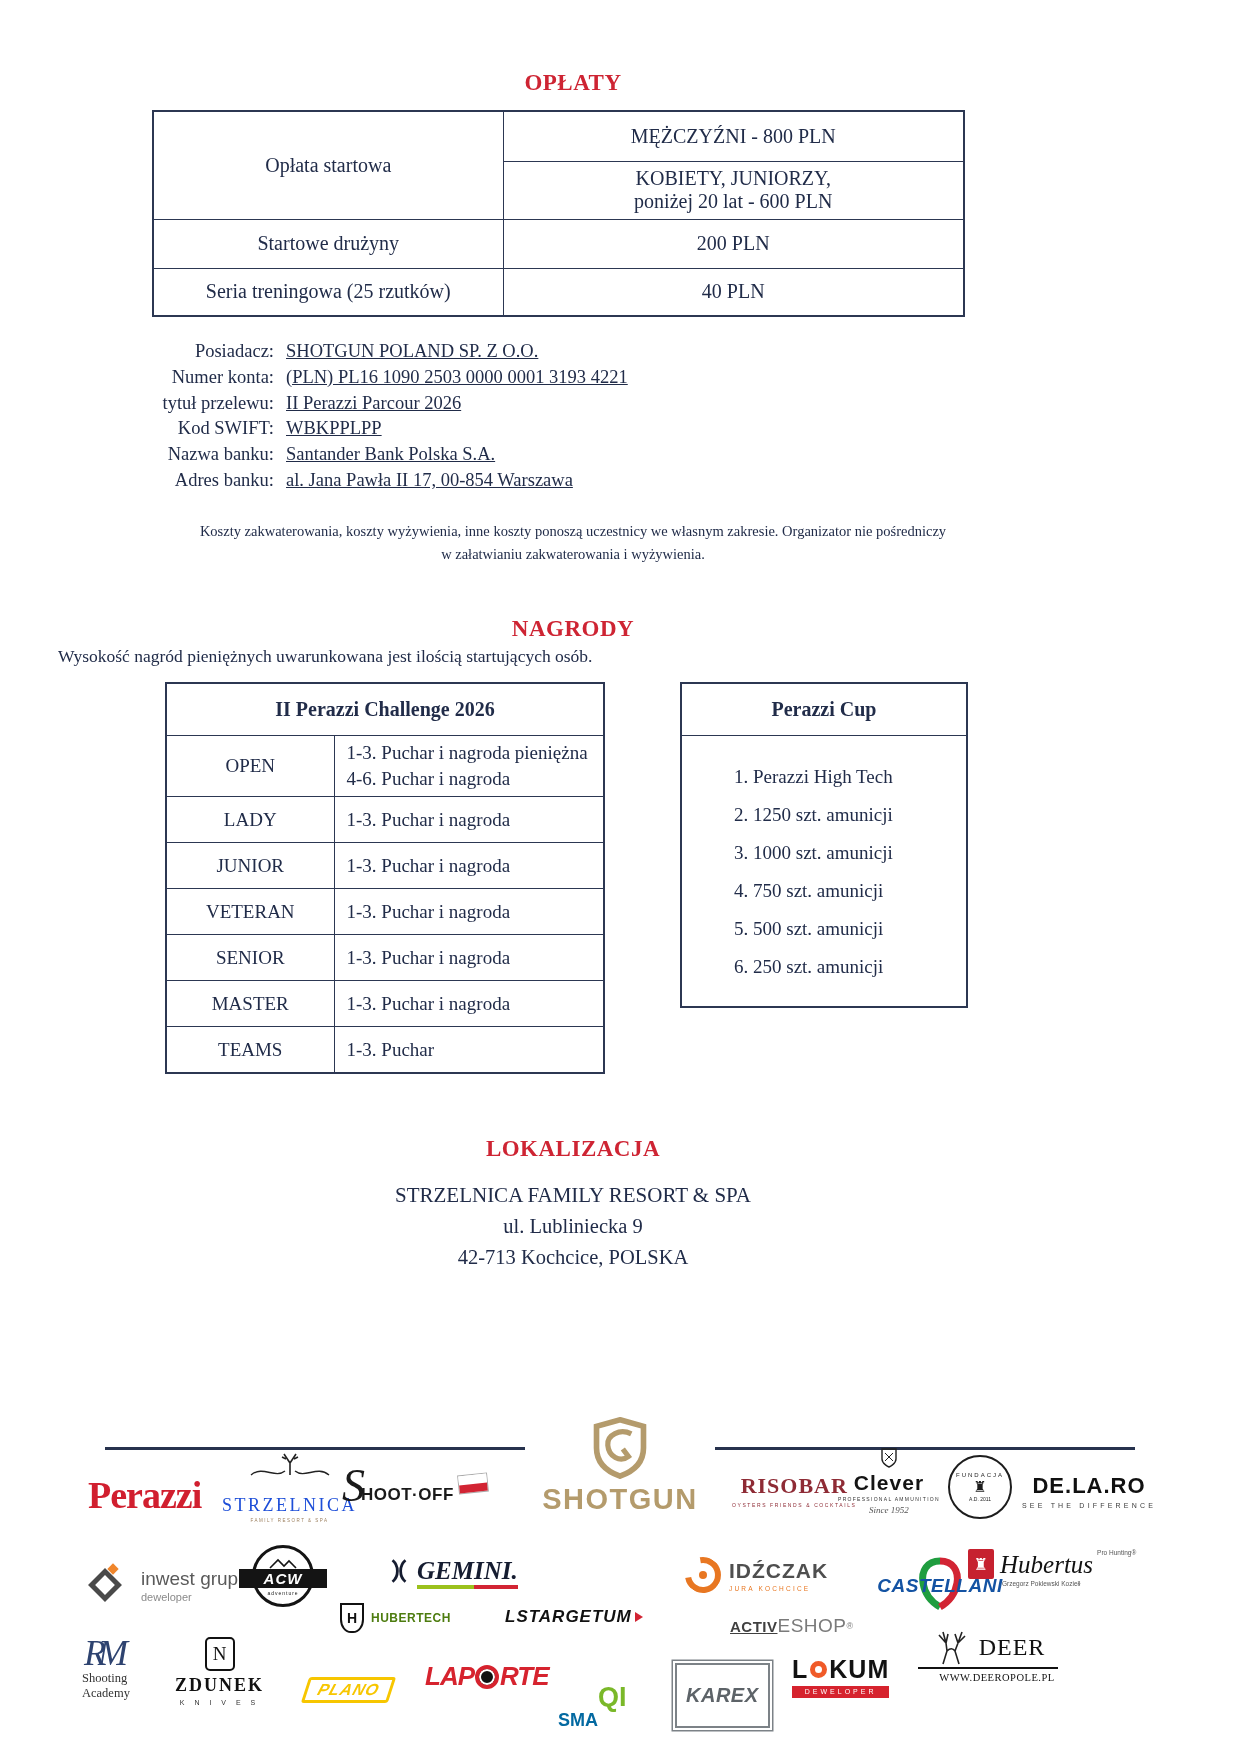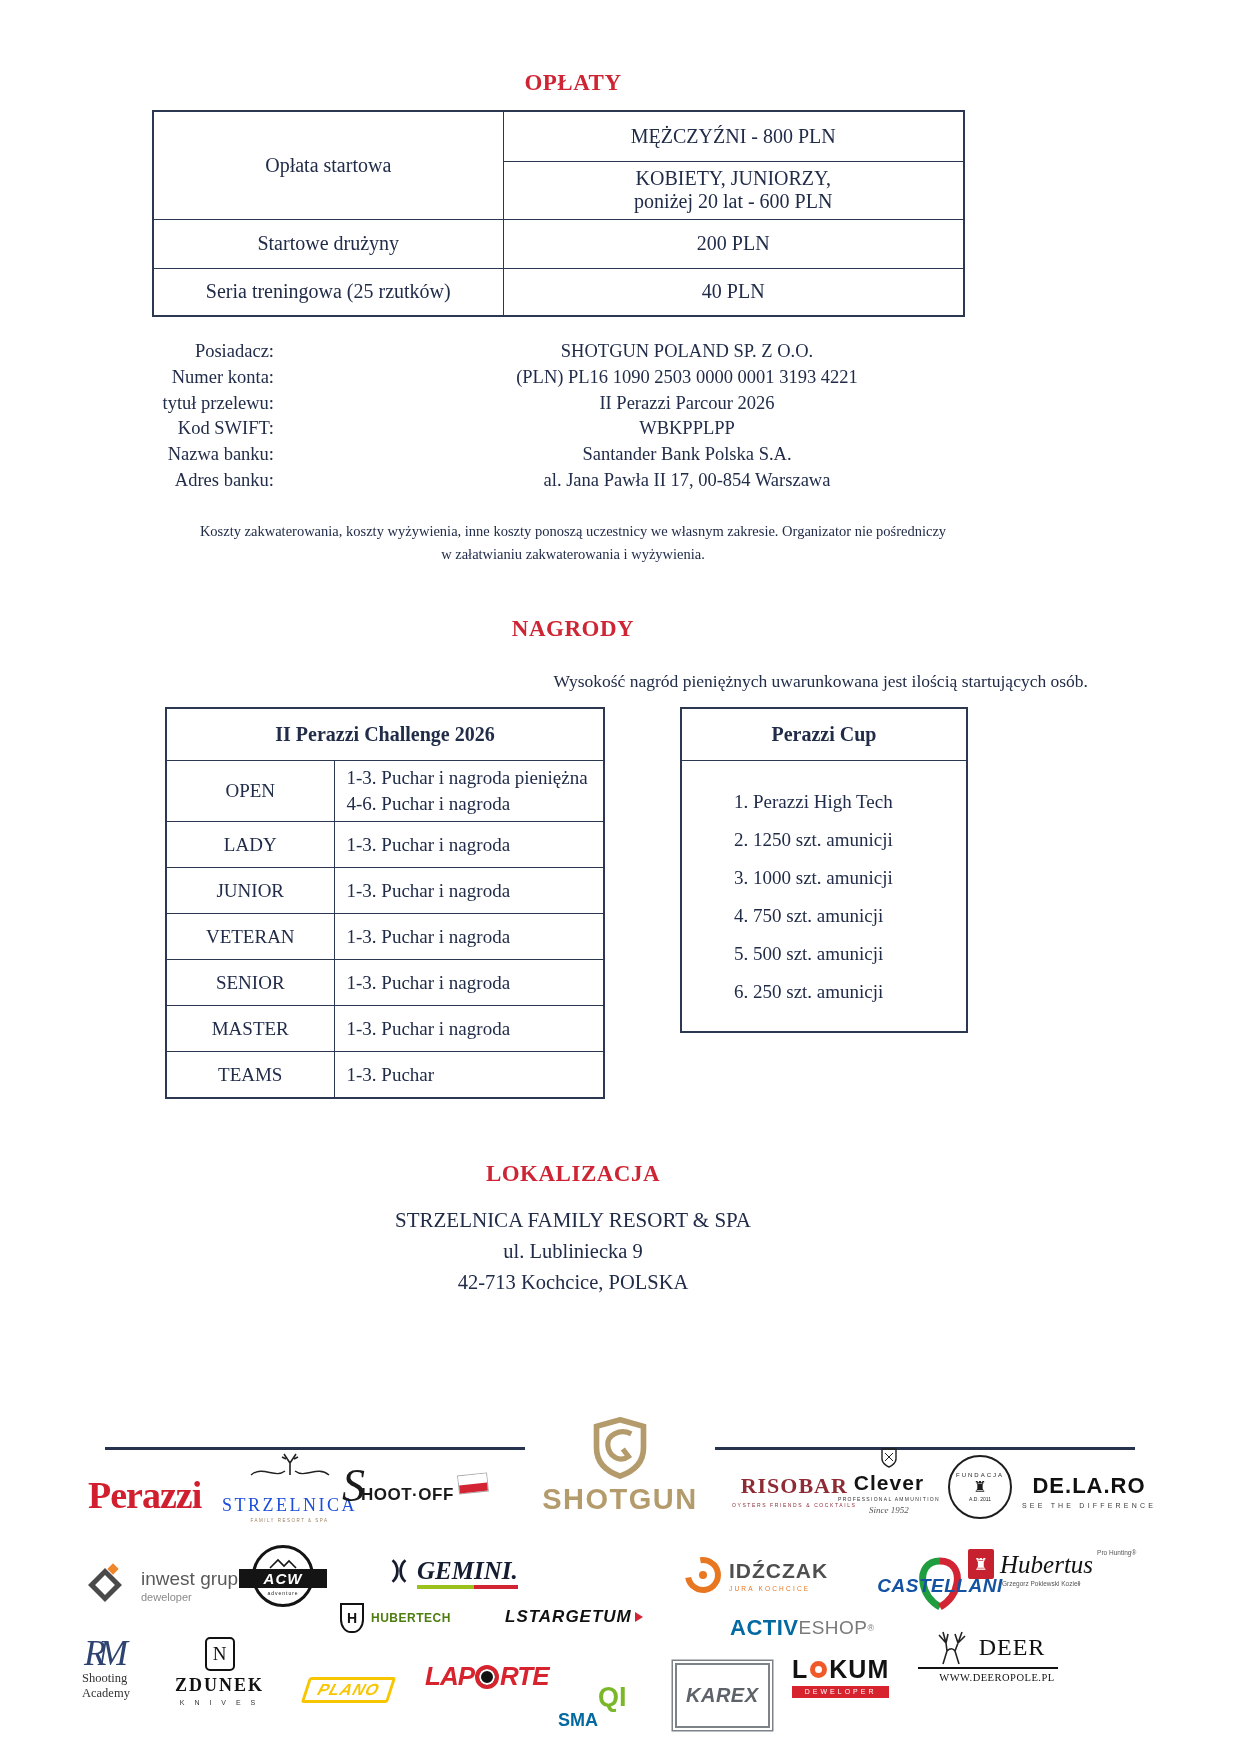--- a/index.html
+++ b/index.html
@@ -25,28 +25,28 @@
   .fee-table td {
     border:1.6px solid #2c3752; font-size:20px; text-align:center;
     vertical-align:middle; white-space:pre-line; color:#212c49;
   }
   .fee-col-label { width:350px; }
 
   
   .bank { margin:22px 0 0 0; }
   .bank-row { display:grid; grid-template-columns:216px 1fr; column-gap:12px; line-height:25.8px; font-size:18.5px; }
   .bank-label { text-align:right; }
-  .bank-value { text-align:center; }
+  .bank-value { text-align:left;text-decoration:underline; }
 
   .note {
     margin:26px auto 0 auto; width:985px; text-align:center;
     font-size:14.5px; line-height:23px; white-space:pre-line;
   }
 
-  .subtitle { margin-top:29px; text-align:right; font-size:17.5px; }
+  .subtitle { margin-top:4px; text-align:left; font-size:17.5px; }
 
   
   .prize-wrap { display:flex; margin:15px 0 0 107px; gap:75px; align-items:flex-start; }
   .ptable { border-collapse:collapse; border:2px solid #2c3752; }
   .ptable th {
     border:1.6px solid #2c3752; font-size:20px; font-weight:bold; height:53px;
     text-align:center; color:#212c49;
   }
   .challenge { width:440px; }
   .challenge td { border:1.6px solid #2c3752; font-size:19px; vertical-align:middle; }
@@ -144,21 +144,21 @@
   .plano-name { display:inline-block; font-weight:800; font-style:italic; font-size:16px; color:#f7c600; letter-spacing:1px; }
 
   .htc-badge { width:24px; height:30px; border:2.5px solid #111; border-radius:0 0 45% 45%;
     display:flex; align-items:center; justify-content:center; font-weight:bold; font-size:14px; color:#111; margin-right:7px; }
   .htc-name { font-weight:bold; font-size:12px; color:#4d7c0f; letter-spacing:.5px; }
 
   .lst-name { font-weight:800; font-style:italic; font-size:17px; color:#111; letter-spacing:1px; }
   .lst-arrow { display:inline-block; width:0; height:0; border-left:8px solid #d22433;
     border-top:5px solid transparent; border-bottom:5px solid transparent; margin-left:3px; }
 
-  .as-bold { font-weight:800; font-size:22px; color:#0369a1; letter-spacing:.5px; }
+  .as-bold { font-weight:800; font-size:15px; color:#404040; letter-spacing:.5px;text-decoration:underline; }
   .as-light { font-weight:300; font-size:19px; color:#7a7a7a; letter-spacing:.5px; }
   .as-reg { font-size:9px; color:#7a7a7a; vertical-align:top; }
 
   .lap-text { font-weight:800; font-style:italic; font-size:26px; color:#d6232e; letter-spacing:-1px; }
   .lap-target { display:inline-block; width:24px; height:24px; border-radius:50%;
     border:4px solid #d6232e; box-shadow:inset 0 0 0 2px #fff; background:#111; margin:0 1px; vertical-align:-3px; }
 
   .smaqi-left { font-weight:800; font-size:18px; color:#0369a1;margin-top:47px; }
   .smaqi-right { font-weight:800; font-size:27px; color:#7ab829; }
 

